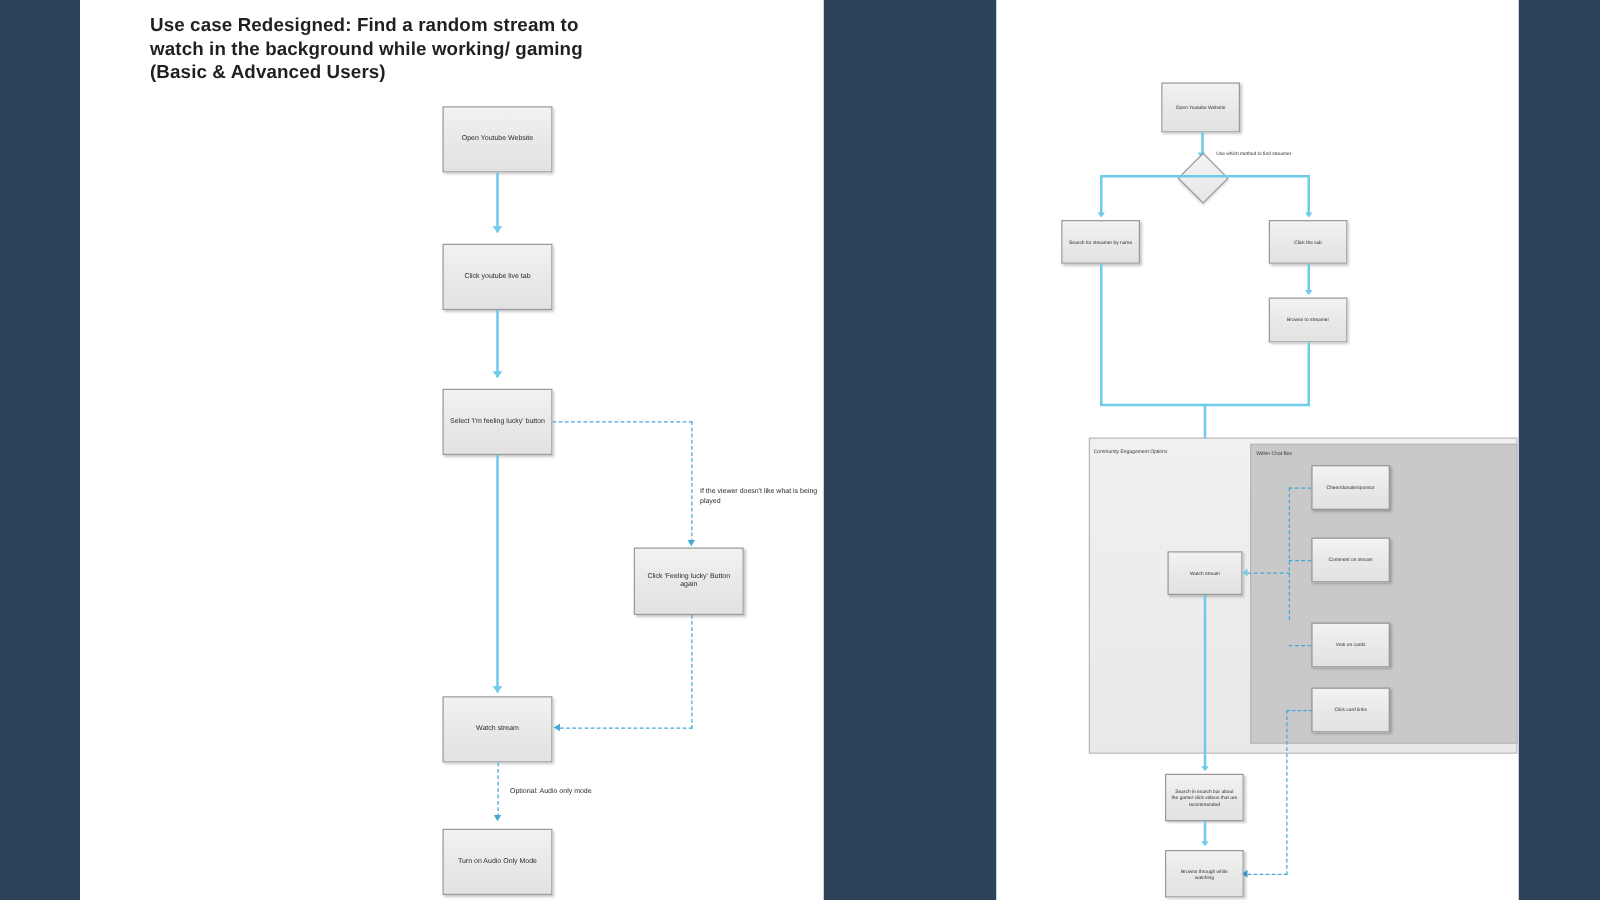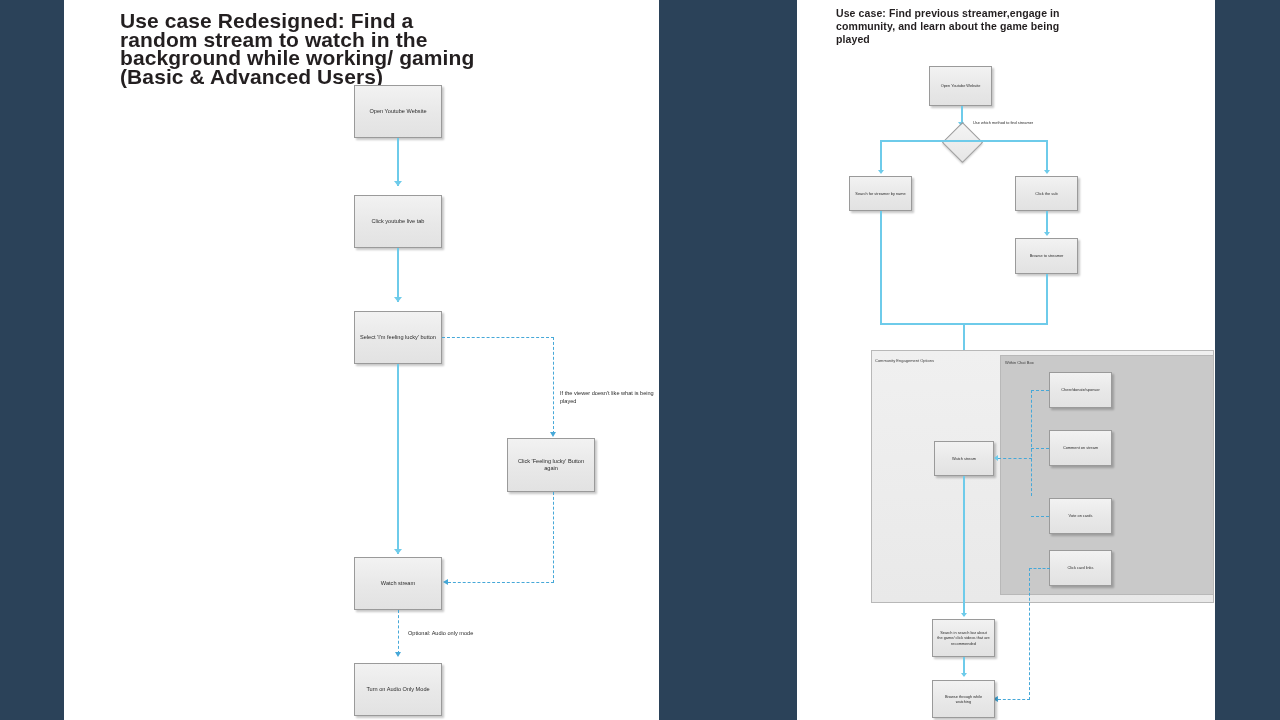--- a/index.html
+++ b/index.html
@@ -17,21 +17,21 @@
 
   
   .slide-title{
     position:absolute;
     color:#231f20;
     font-weight:bold;
     letter-spacing:.1px;
   }
   #title-left{
     left:56px; top:12px; width:360px;
-    font-size:21px; line-height:18.6px;
+    font-size:15px; line-height:18.6px;
   }
   #title-right{
     left:39px; top:7px; width:250px;
     font-size:10.5px; line-height:13px;
   }
 
   
   .node{
     position:absolute;
     box-sizing:border-box;
@@ -171,21 +171,20 @@
     <div class="edge-label" id="label-audio" style="left:344px;top:630px;">Optional: Audio only mode</div>
 
     <div class="node" style="left:290px;top:663px;width:88px;height:53px;">
       <span>Turn on Audio Only Mode</span>
     </div>
 
   </div>
 
   <div class="panel" id="panel-right">
 
-    <div class="slide-title" id="title-right">Use case: Find previous streamer,engage in community, and learn about the game being played</div>
 
     <div class="node" style="left:132px;top:66px;width:63px;height:40px;">
       <span>Open Youtube Website</span>
     </div>
 
     <div class="ln v" style="left:164px;top:106px;height:19px;"></div>
     <div class="arrow down-s" style="left:161px;top:122px;"></div>
 
     <div class="diamond" style="left:151px;top:128px;width:27px;height:27px;"></div>
 

